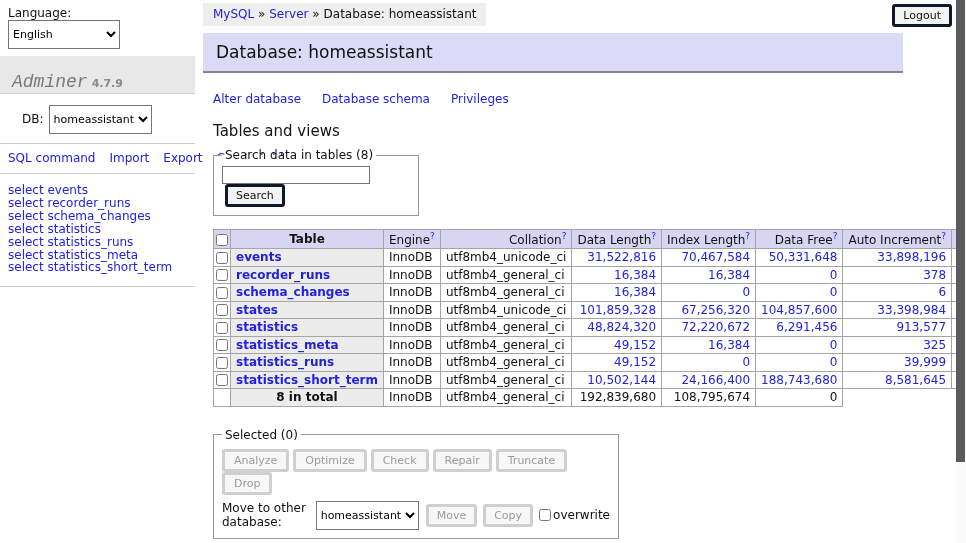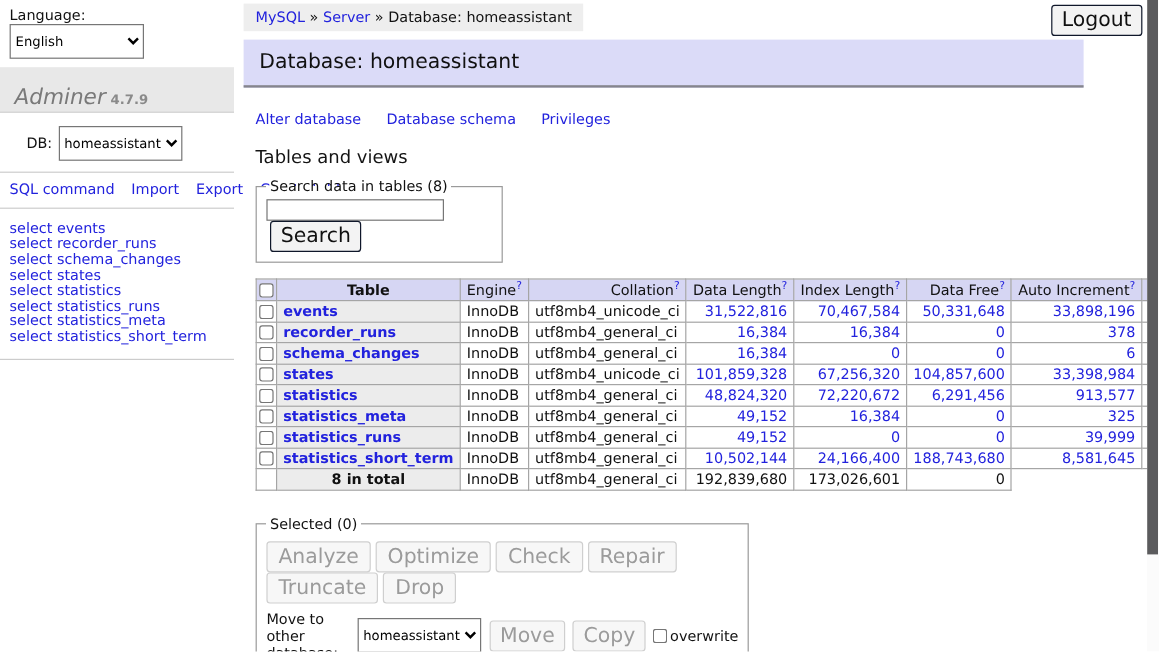--- a/index.html
+++ b/index.html
@@ -23,40 +23,40 @@
   .lang-row label { margin-right: 5px; }
   select {
     font-family: "DejaVu Sans", "Liberation Sans", sans-serif;
     font-size: 11px; height: 29px; border: 1px solid #767676; background: #fff;
   }
   .lang-row select { width: 112px; }
   .brand-band {
     background: #e8e8e8; border-bottom: 1px solid #d2d2d2;
     padding: 9px 12px; margin-top: 3px; height: 38px;
   }
-  .brand-name { font-style: italic; font-size: 18px; color: #797979; font-weight: normal; }
+  .brand-name { font-style: italic; font-size: 18px; color: #797979; font-weight: normal; font-family: Liberation Mono, monospace; }
   .brand-version { font-size: 11px; color: #8a8a8a; margin-left: 4px; }
   .db-row { padding: 11px 8px 9px 10px; }
   .db-row label { margin-right: 5px; margin-left: 12px; }
   .db-row select { width: 103px; }
   #sidebar hr { border: none; border-top: 1px solid #ccc; margin: 0; }
   .side-actions { padding: 7px 8px 8px 8px; line-height: 14px; }
   .side-actions a { margin-right: 14px; white-space: nowrap; }
   .side-tables { padding: 10px 8px 12px 8px; }
   .side-tables a { display: block; line-height: 12.9px; white-space: nowrap; }
 
   
   #main { position: absolute; left: 203px; top: 0; width: 745px; }
   .logout-btn {
     position: absolute; top: 4px; right: 14px;
   }
   button {
     font-family: "DejaVu Sans", "Liberation Sans", sans-serif;
-    font-size: 17px; color: #111;
-    background: #f3f3f3; border: 1px solid #0f172a; border-radius: 3px;
+    font-size: 11px; color: #111;
+    background: #f3f3f3; border: 3px solid #0f172a; border-radius: 3px;
     padding: 2px 8px; cursor: pointer;
   }
   button:disabled { color: #9b9b9b; background: #f7f7f7; border-color: #cfcfcf; cursor: default; }
 
   .breadcrumb {
     display: inline-block; background: #eee; padding: 4px 10px 5px 10px; margin-top: 3px;
   }
   .bc-sep { color: #111; }
 
   h2.page-title {
@@ -118,21 +118,20 @@
   <div class="db-row">
     <label>DB:</label><select><option>homeassistant</option></select>
   </div>
   <hr>
   <p class="side-actions"><a href="#">SQL command</a><a href="#">Import</a><a href="#">Export</a><a href="#">Create table</a></p>
   <hr>
   <div class="side-tables">
       <a href="#">select events</a>
       <a href="#">select recorder_runs</a>
       <a href="#">select schema_changes</a>
-      <a href="#">select states</a>
       <a href="#">select statistics</a>
       <a href="#">select statistics_runs</a>
       <a href="#">select statistics_meta</a>
       <a href="#">select statistics_short_term</a>
     </div>
   <hr>
 </div>
 
 <div id="main">
   <div class="breadcrumb"><a href="#">MySQL</a><span class="bc-sep"> » </span><a href="#">Server</a><span class="bc-sep"> » </span><span>Database: homeassistant</span></div>
@@ -262,21 +261,21 @@
           <td class="num"><a href="#">188,743,680</a></td>
           <td class="num"><a href="#">8,581,645</a></td>
           <td class="num"><a href="#">~ 136,108</a></td>
         </tr>
         <tr class="total-row">
           <td></td>
           <th>8 in total</th>
           <td>InnoDB</td>
           <td>utf8mb4_general_ci</td>
           <td class="num">192,839,680</td>
-          <td class="num">173,026,601</td>
+          <td class="num">108,795,674</td>
           <td class="num">0</td>
         </tr>
       </tbody>
   </table>
 
   <fieldset class="selected-fieldset">
     <legend>Selected (0)</legend>
     <div class="selected-buttons"><button disabled="">Analyze</button><button disabled="">Optimize</button><button disabled="">Check</button><button disabled="">Repair</button><button disabled="">Truncate</button><button disabled="">Drop</button></div>
     <div class="move-row">
       <span class="move-label">Move to other database:</span>

